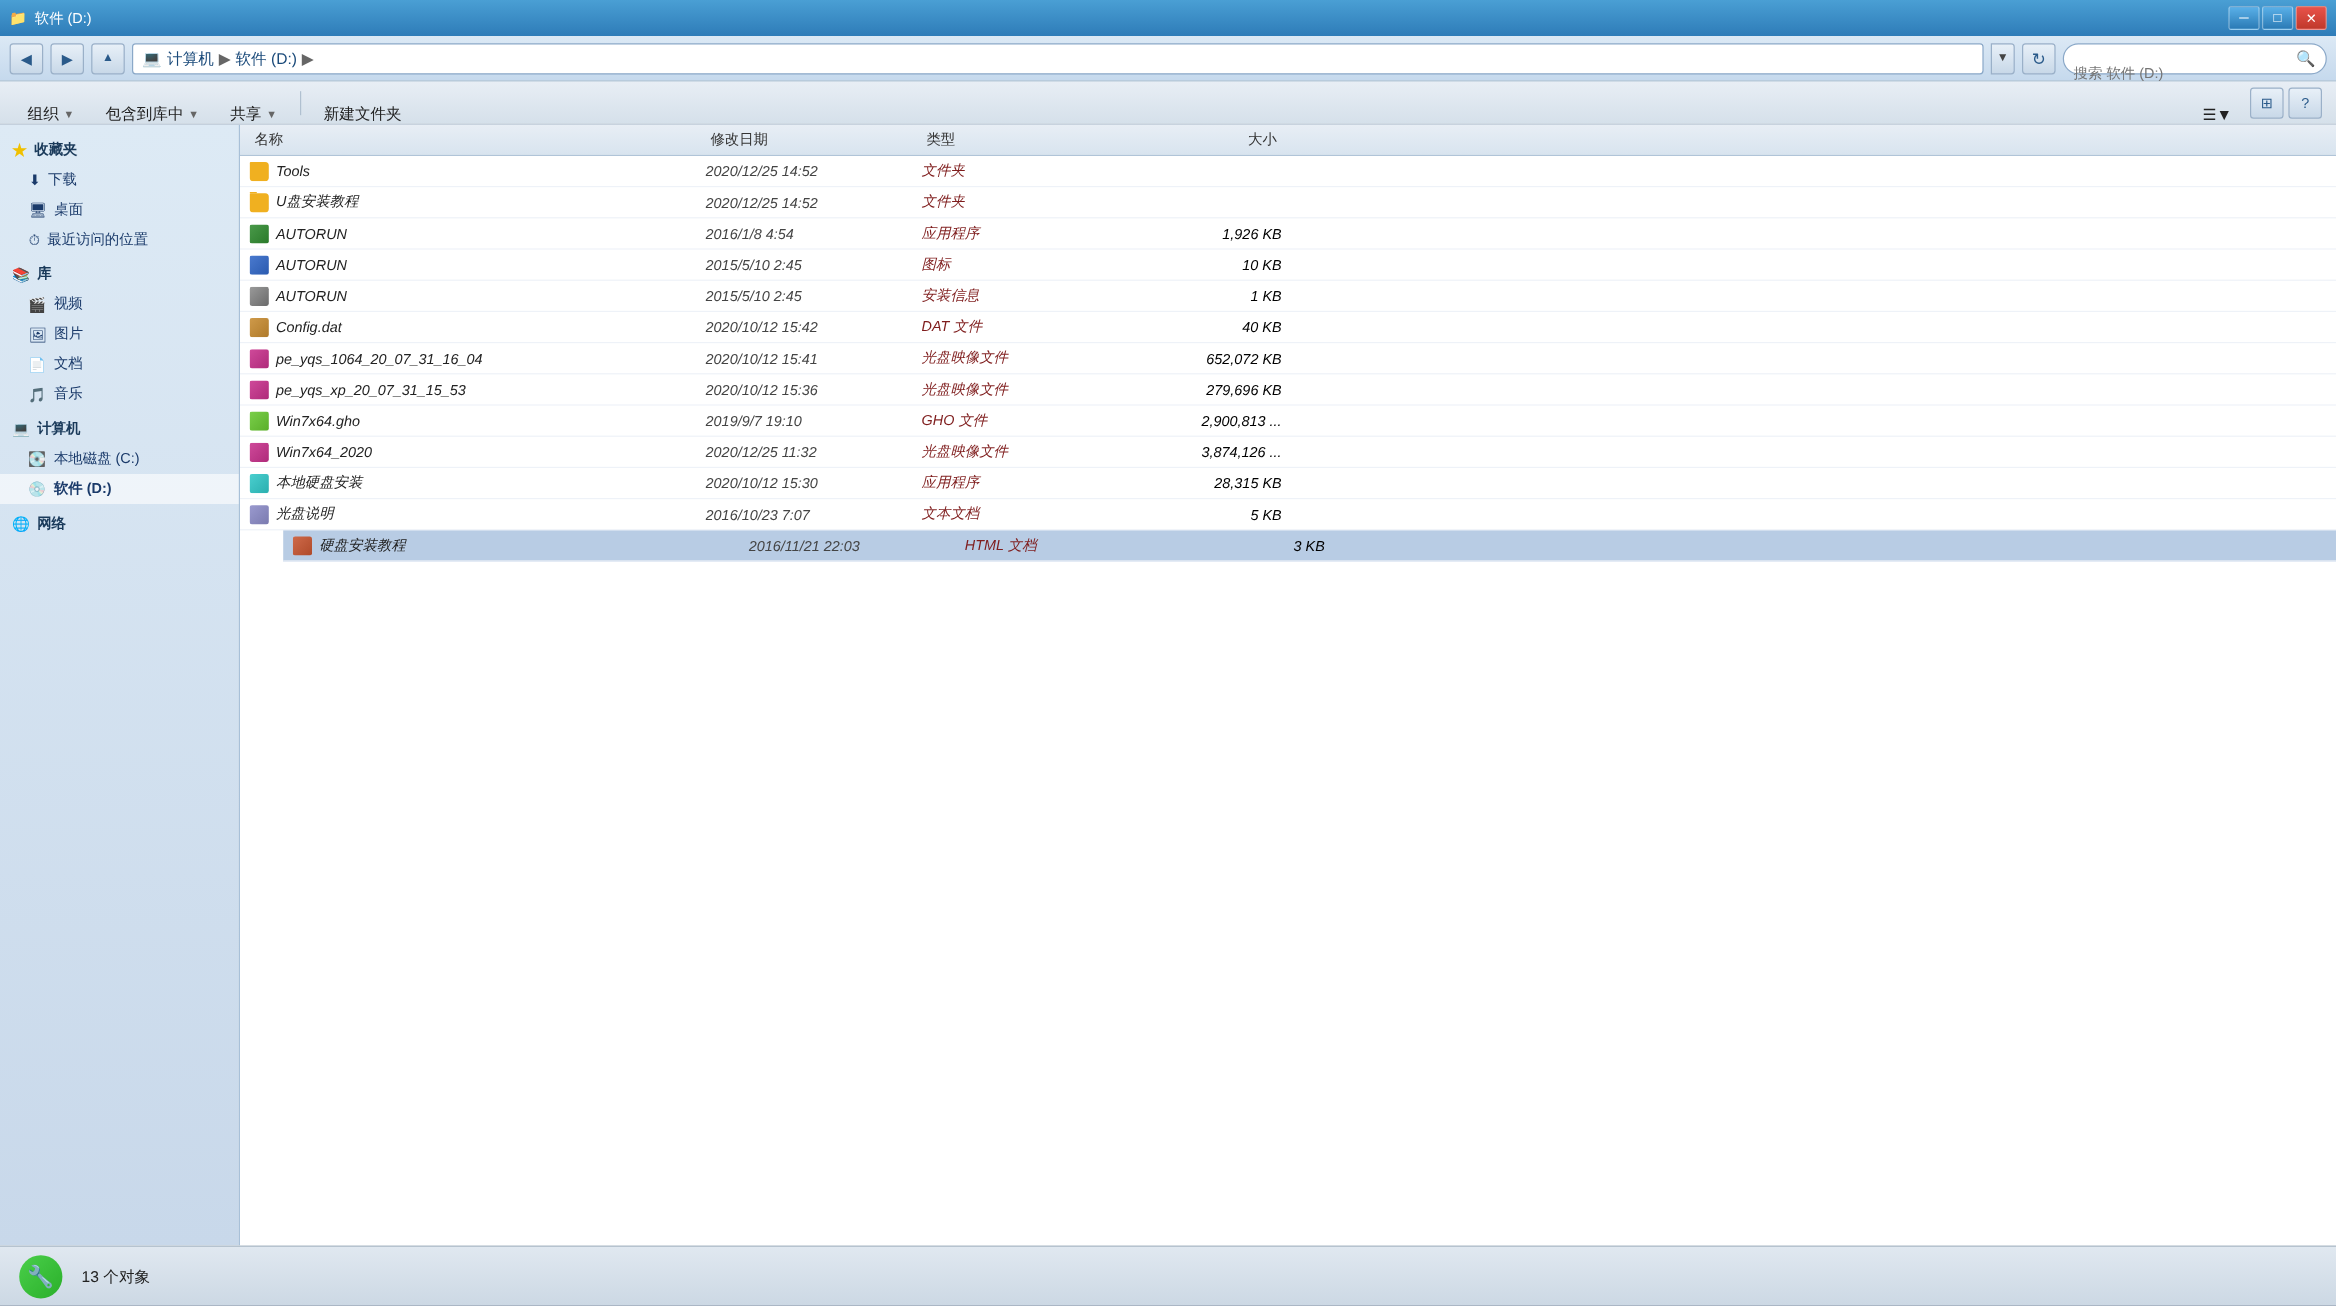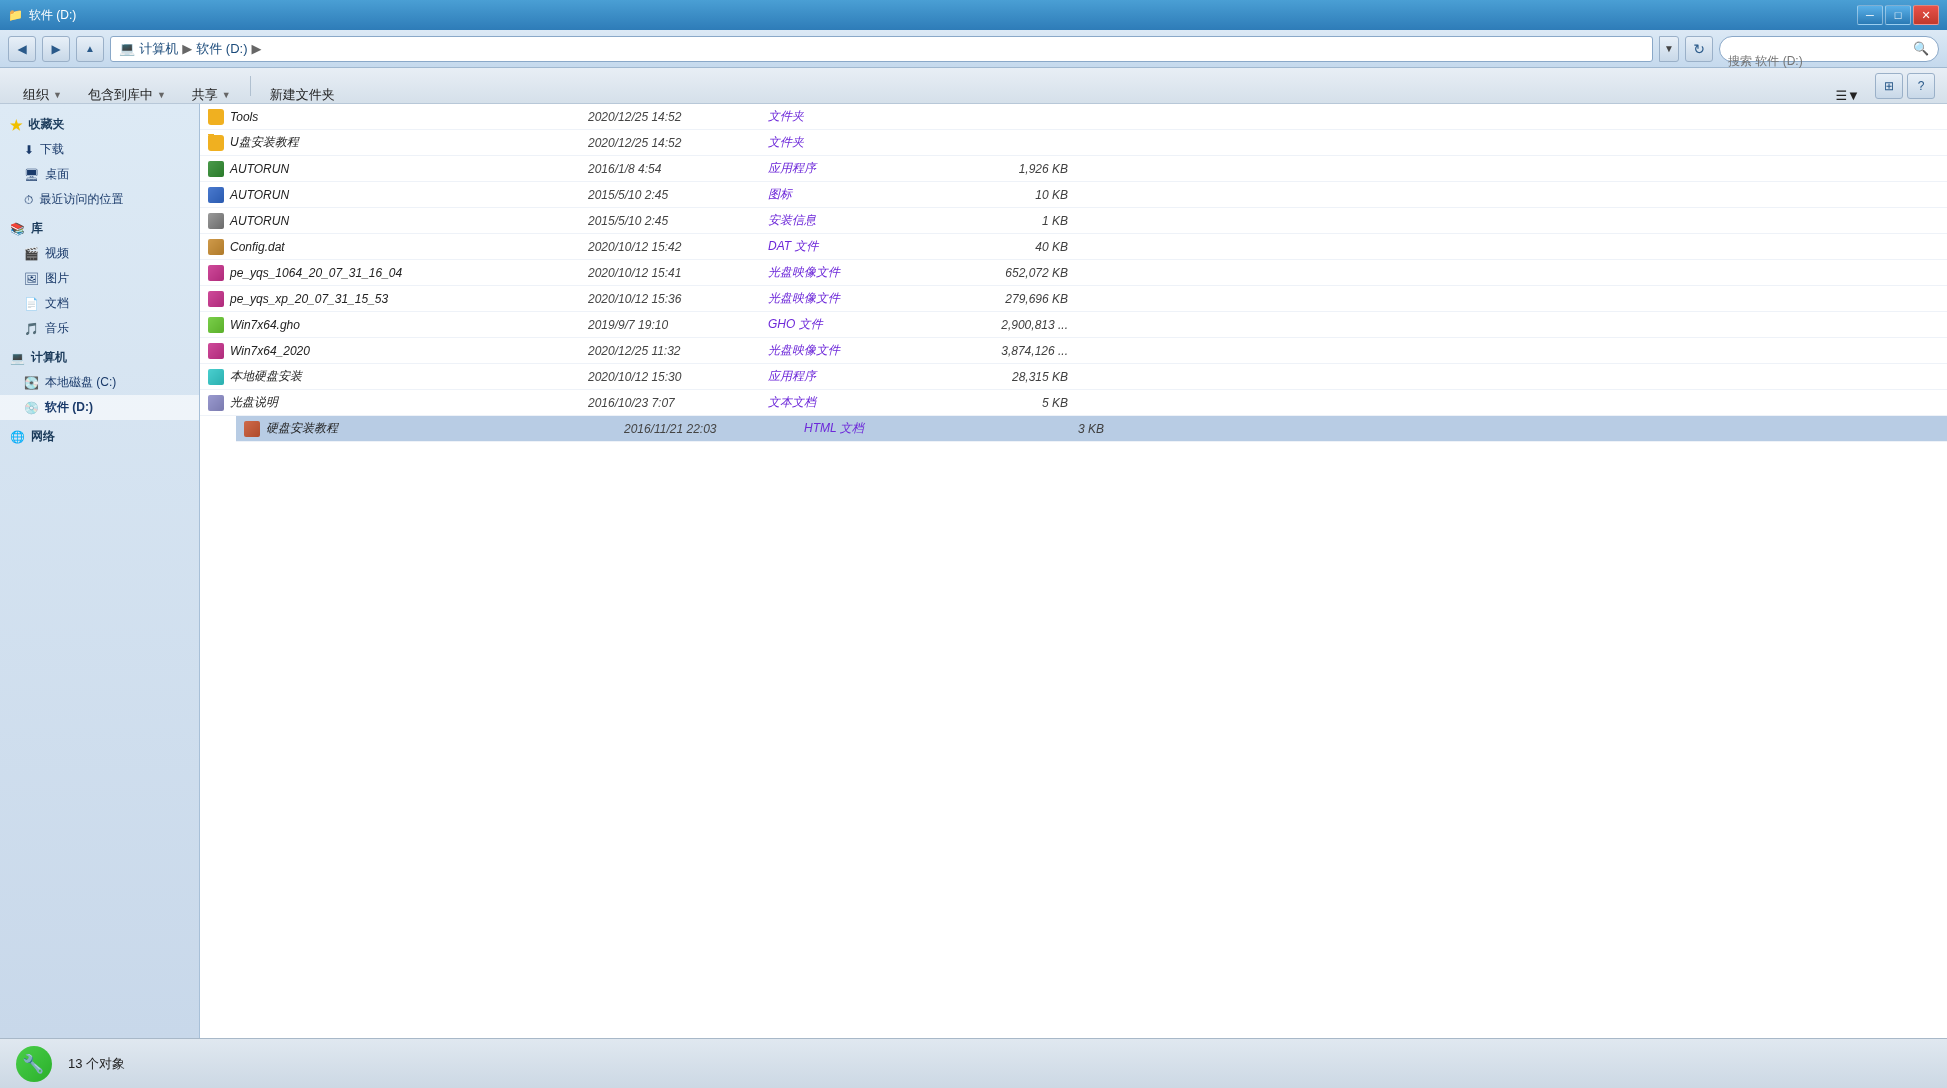--- a/index.html
+++ b/index.html
@@ -277,22 +277,22 @@
       font-size: 12px;
       color: #222;
       display: flex;
       align-items: center;
       gap: 6px;
       overflow: hidden;
       white-space: nowrap;
     }
     .file-cell.name { width: 380px; }
     .file-cell.date { width: 180px; color: #444; }
-    .file-cell.type { width: 160px; color: #6d28d9; }
-    .file-cell.size { width: 140px; color: #404040; justify-content: flex-end; }
+    .file-cell.type { width: 160px; color: #7f1d1d; }
+    .file-cell.size { width: 140px; color: #000000; justify-content: flex-end; }
 
     
     .fi { width: 16px; height: 16px; display: inline-block; flex-shrink: 0; }
     .fi-folder { background: #f0b020; border-radius: 1px 3px 3px 3px; position: relative; }
     .fi-folder::before { content: ''; position: absolute; top: -3px; left: 0; width: 6px; height: 3px; background: #f0b020; border-radius: 2px 2px 0 0; }
     .fi-exe { background: linear-gradient(135deg, #4a9a4a, #2a7a2a); border-radius: 2px; }
     .fi-ico { background: linear-gradient(135deg, #4a7acf, #2a5aaf); border-radius: 2px; }
     .fi-inf { background: linear-gradient(135deg, #9a9a9a, #6a6a6a); border-radius: 2px; }
     .fi-dat { background: linear-gradient(135deg, #cf9a4a, #af7a2a); border-radius: 2px; }
     .fi-iso { background: linear-gradient(135deg, #cf4a9a, #af2a7a); border-radius: 2px; }
@@ -460,20 +460,34 @@
         <div class="sidebar-section-header">
           <span>🌐</span>
           <span>网络</span>
         </div>
       </div>
 
     </div>
 
     <div class="file-list-container">
 
+      <div class="column-headers">
+        <div class="col-header col-name">
+          <span>名称</span>
+        </div>
+        <div class="col-header col-date">
+          <span>修改日期</span>
+        </div>
+        <div class="col-header col-type">
+          <span>类型</span>
+        </div>
+        <div class="col-header col-size">
+          <span>大小</span>
+        </div>
+      </div>
 
       <div class="file-list" id="file-list">
       <div class="file-row">
       <div class="file-cell name">
         <span class="fi fi-folder"></span>
         <span>Tools</span>
       </div>
       <div class="file-cell date">2020/12/25 14:52</div>
       <div class="file-cell type">文件夹</div>
       <div class="file-cell size"></div>

